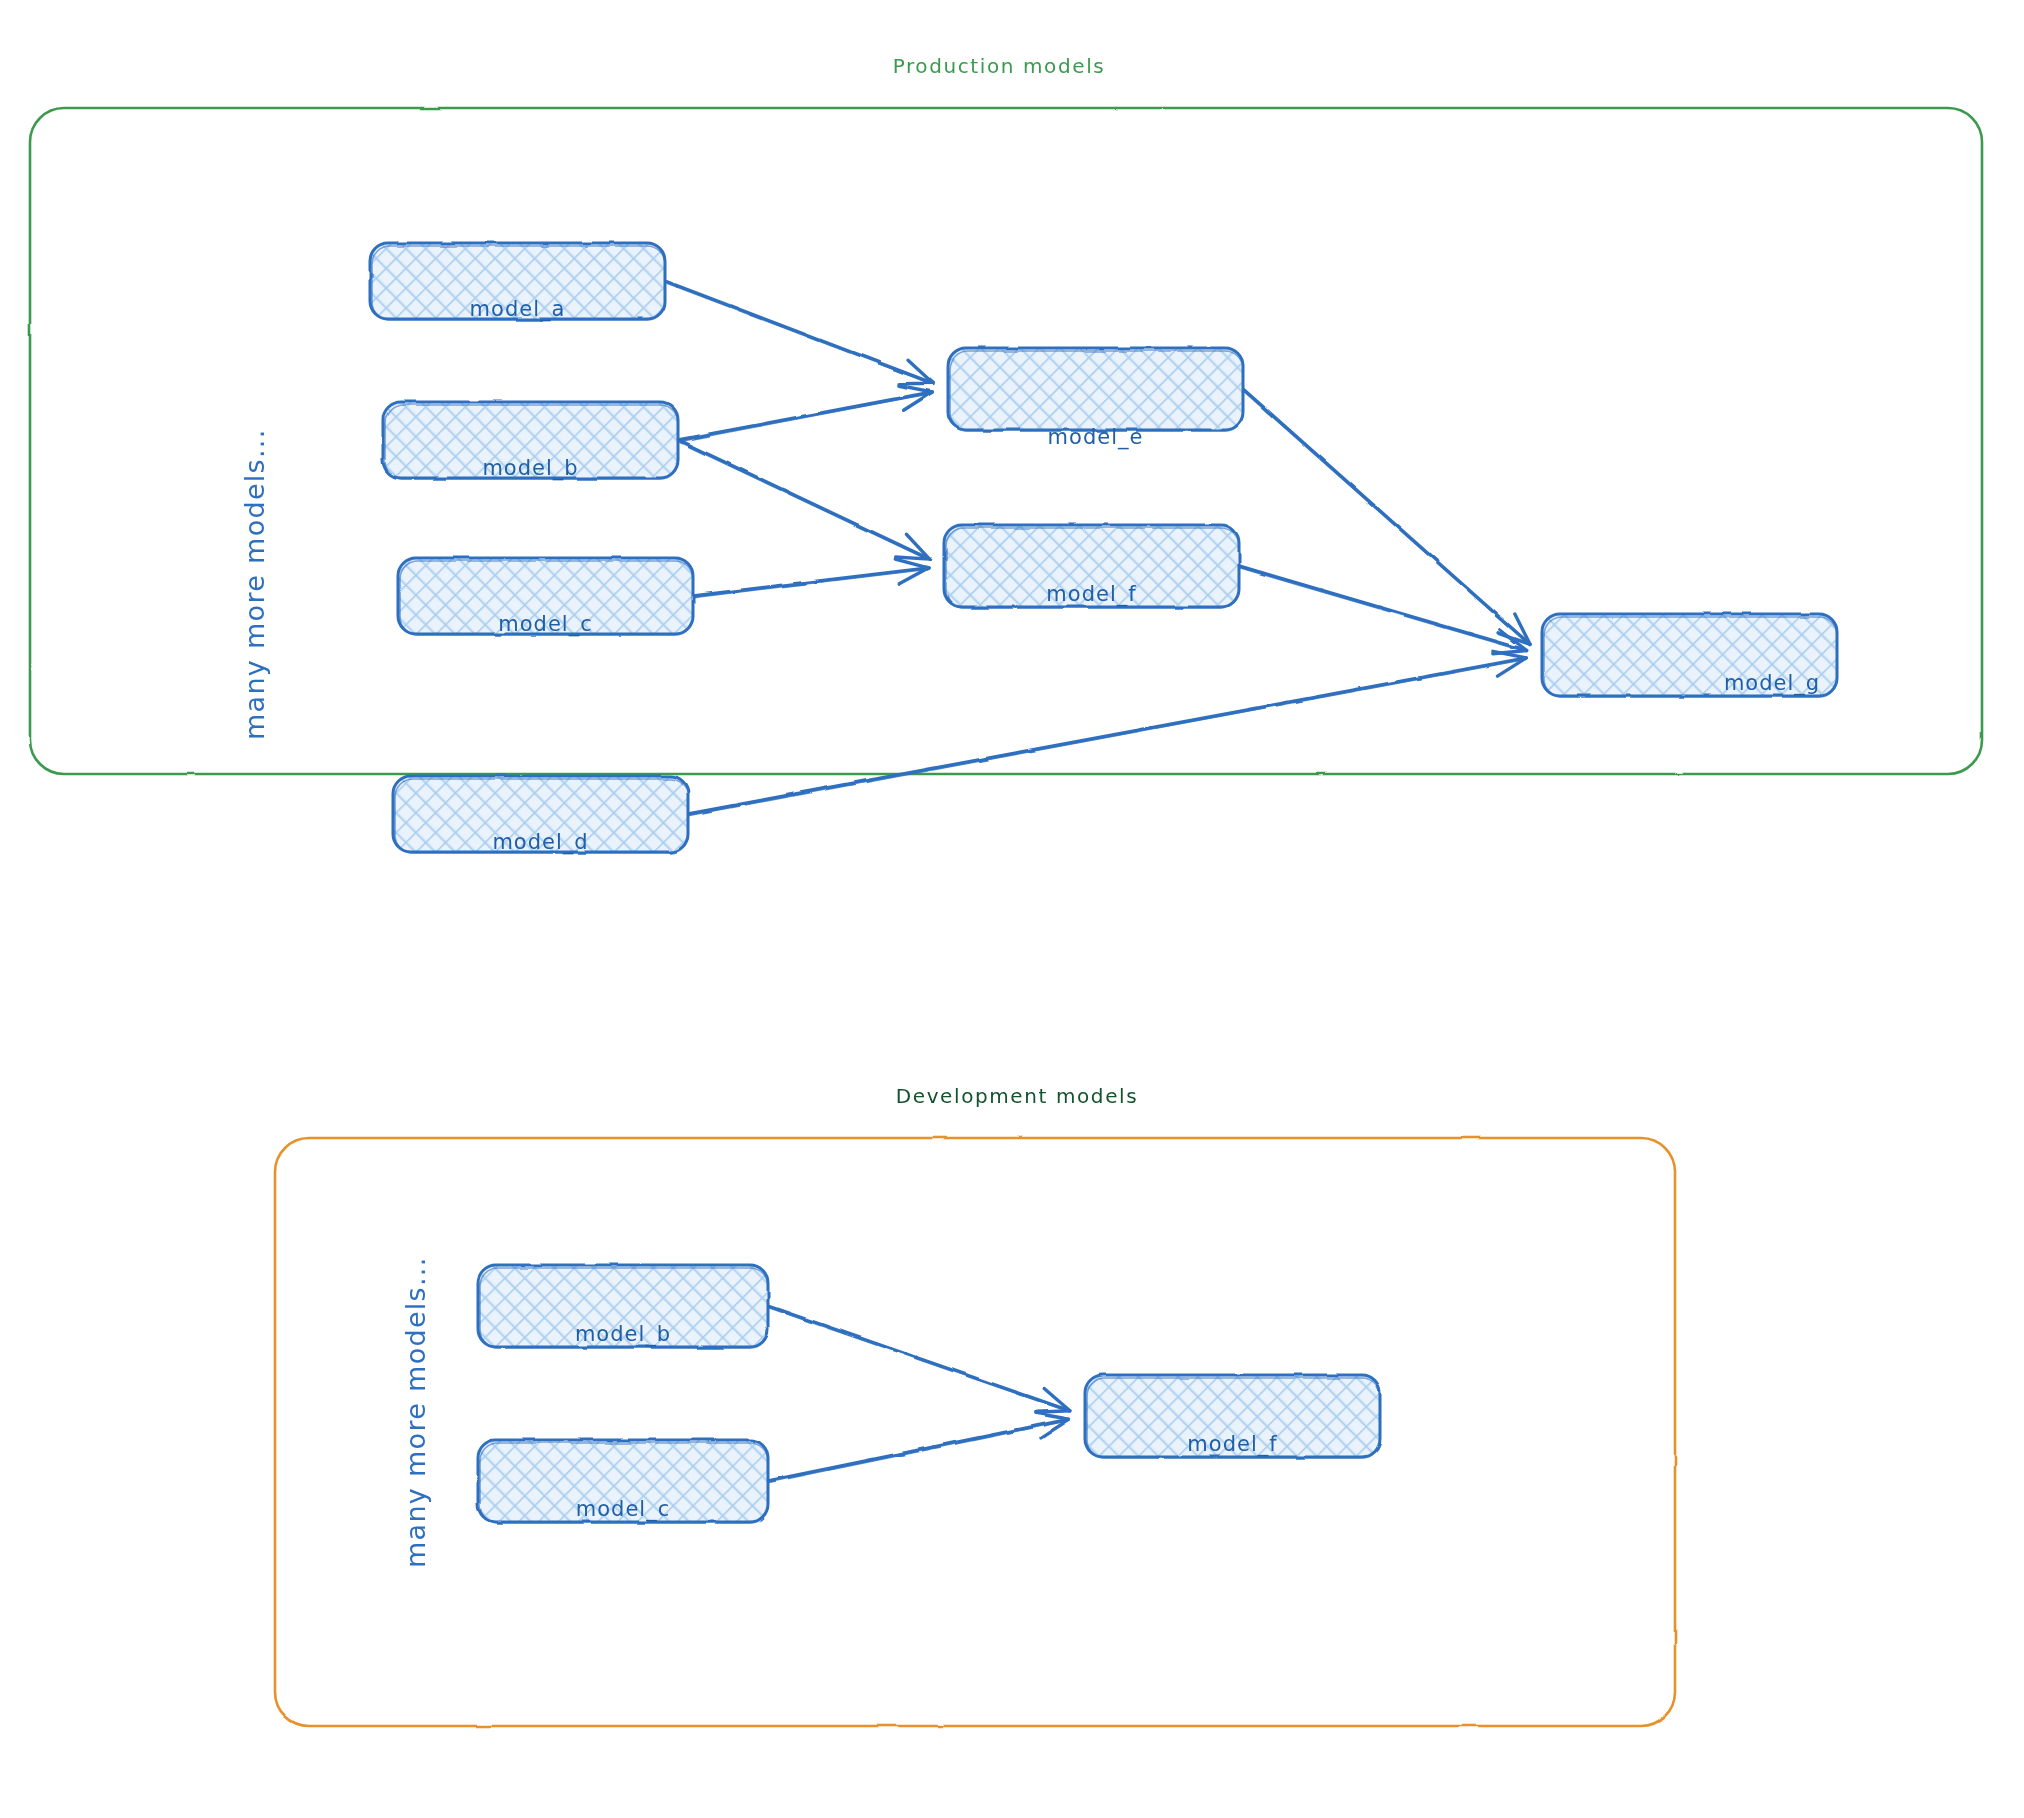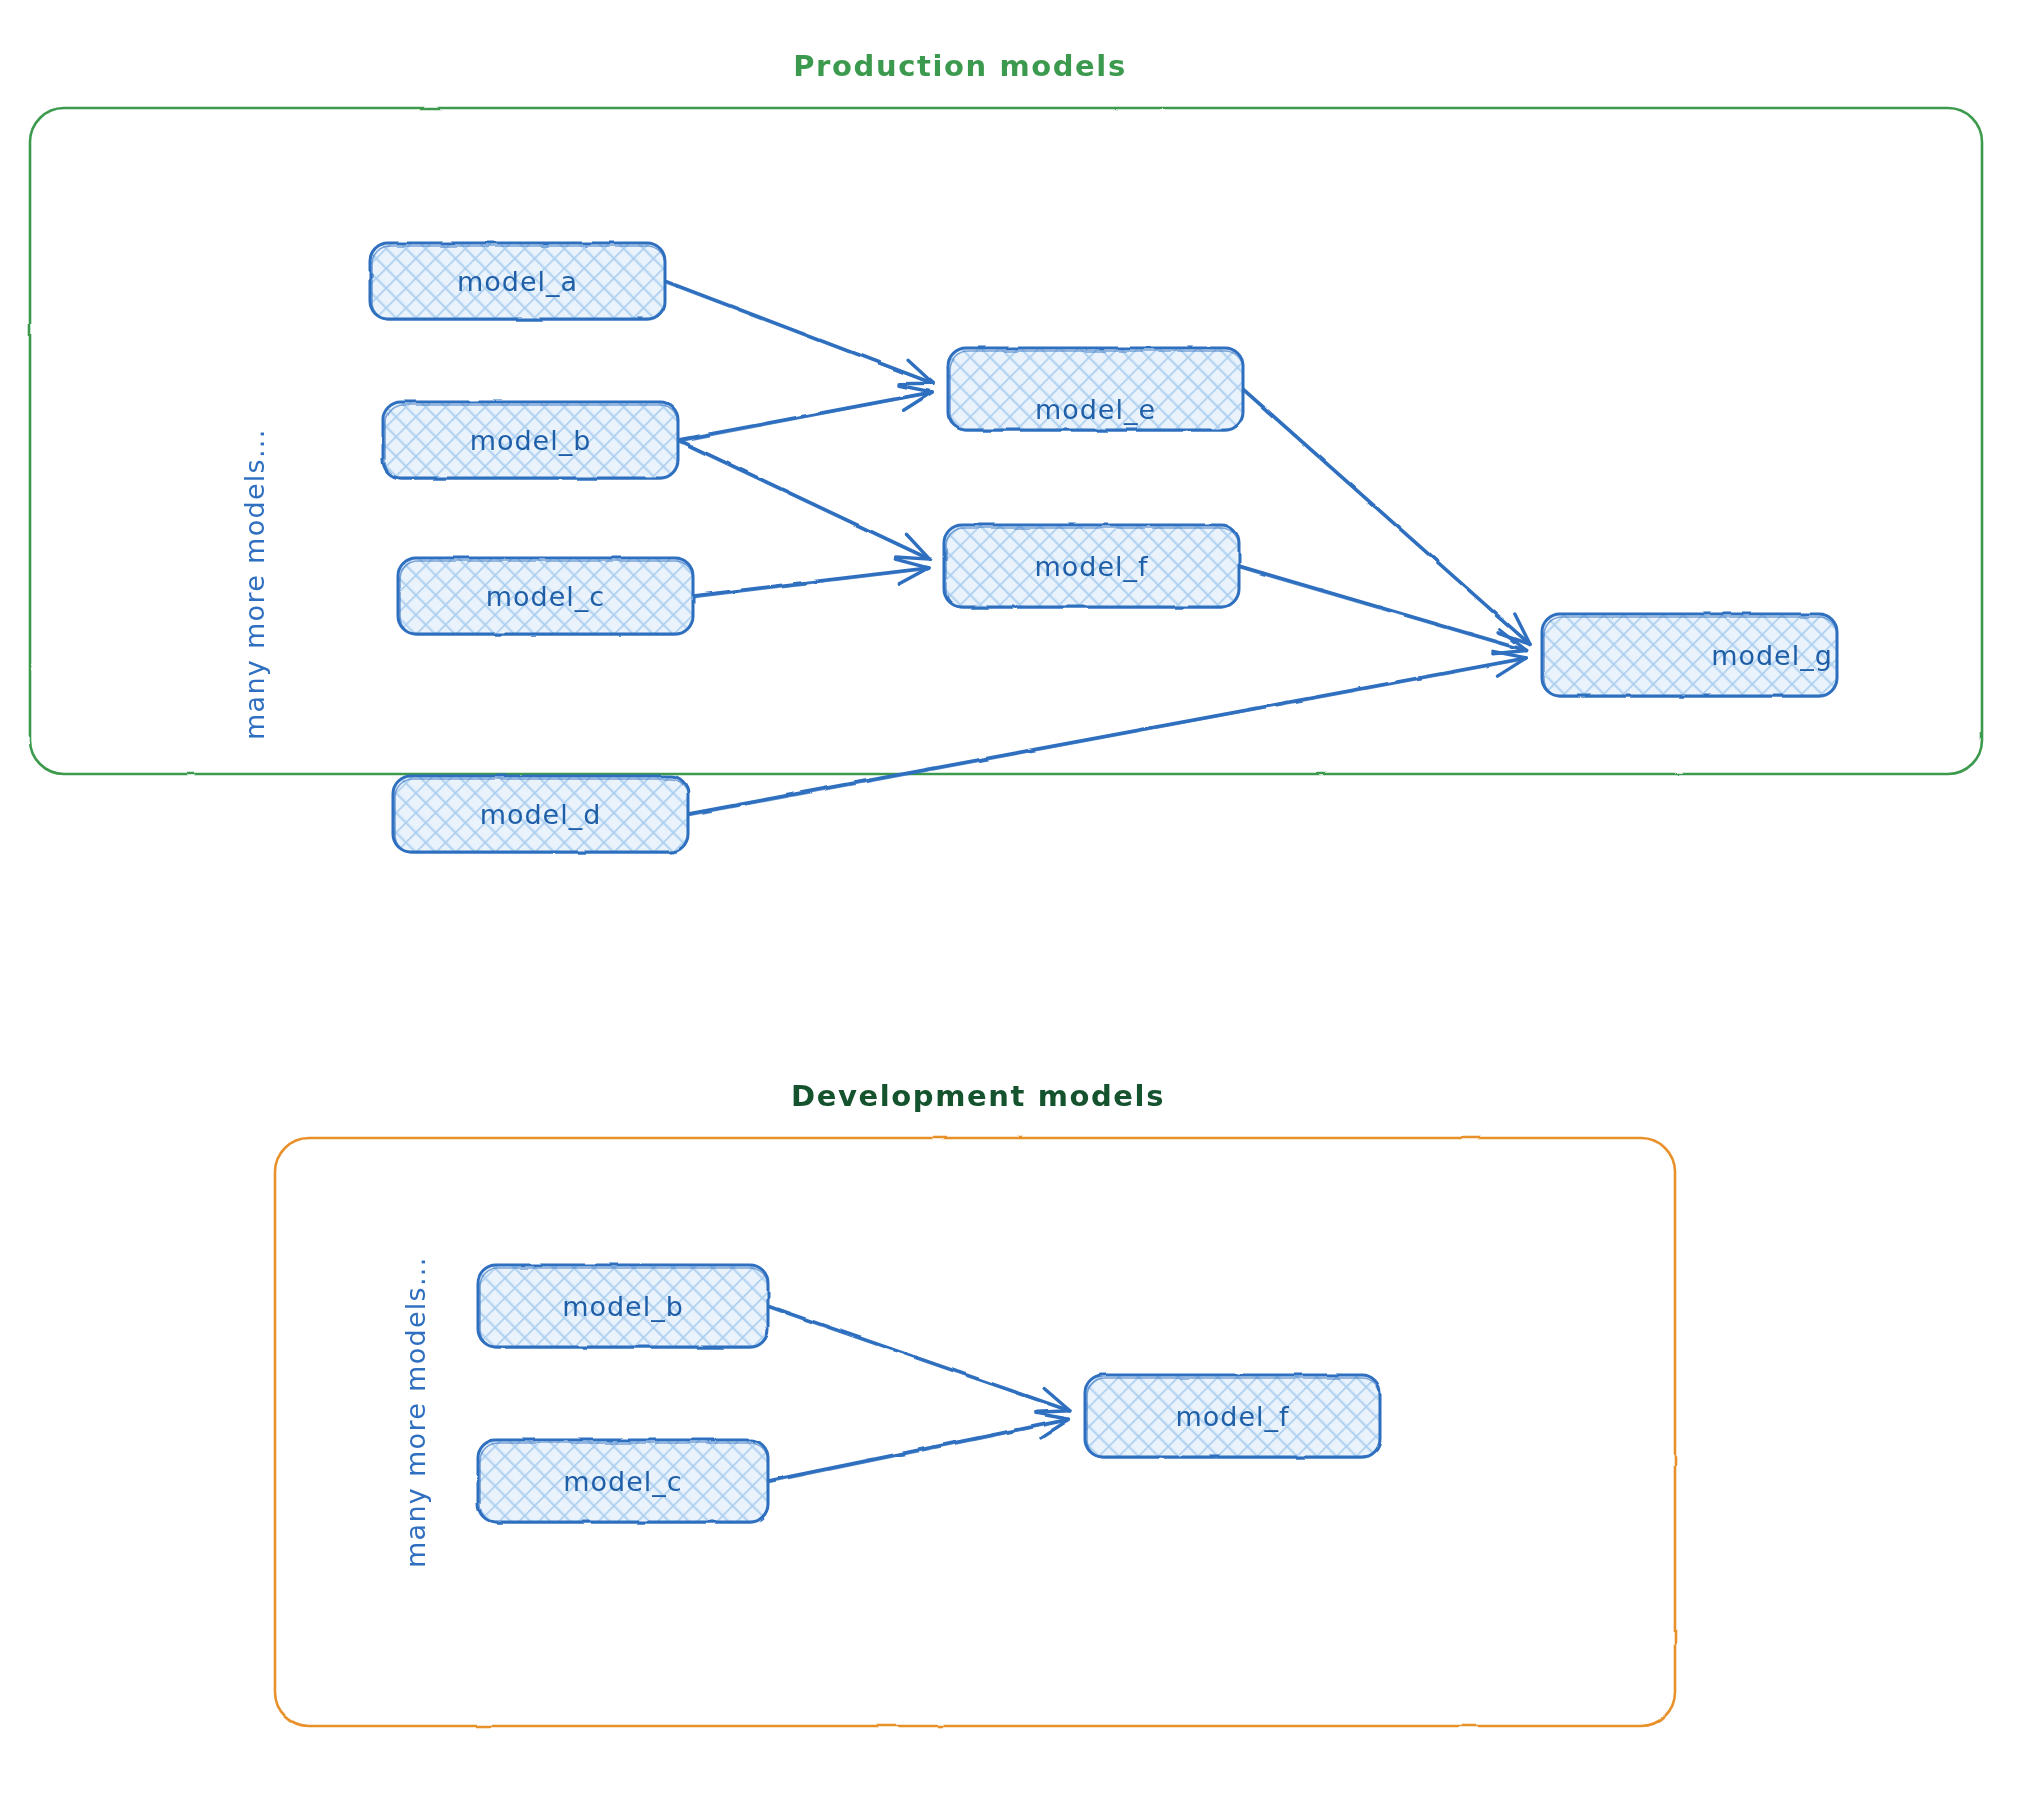--- a/index.html
+++ b/index.html
@@ -23,34 +23,36 @@
   svg#canvas {
     position: absolute;
     left: 0; top: 0;
     width: 2024px;
     height: 1818px;
     display: block;
   }
   .grp-title {
     position: absolute;
     font-family: "DejaVu Sans", sans-serif;
-    font-size: 29px;
+    font-size: 20px;
     letter-spacing: 1.6px;
     white-space: nowrap;
-    font-weight: 700;
+    font-weight: 400;
+    margin-left: 39px;
   }
   .node-label {
     position: absolute;
     font-family: "DejaVu Sans", sans-serif;
-    font-size: 27px;
+    font-size: 21px;
     color: #1f5fa8;
     letter-spacing: 1.0px;
     white-space: nowrap;
     transform: translate(-50%, -50%);
     pointer-events: none;
+    margin-top: 28px;
   }
   .side-note {
     position: absolute;
     font-family: "DejaVu Sans", sans-serif;
     font-size: 27px;
     color: #2f6fbf;
     letter-spacing: 1.3px;
     white-space: nowrap;
     transform-origin: 0 0;
     transform: rotate(-90deg);

